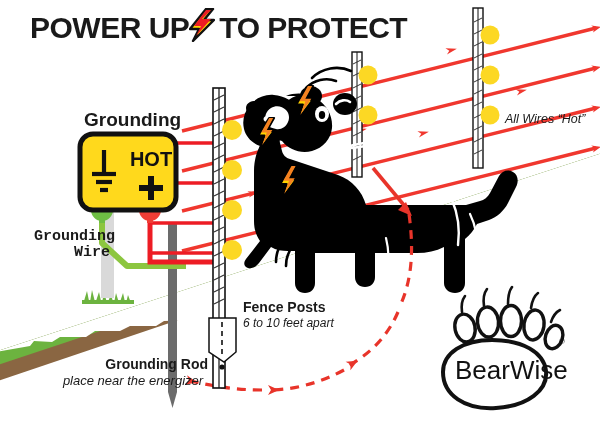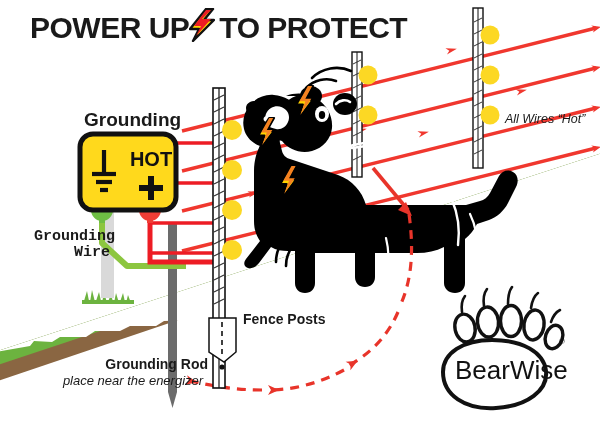--- a/index.html
+++ b/index.html
@@ -60,21 +60,21 @@
     left: 58px; top: 357px;
     font-size: 14px; font-weight: bold;
     text-align: right; width: 150px;
   }
   #lbl-ground-rod-sub {
     left: 58px; top: 374px;
     font-size: 13px; font-style: italic;
     text-align: center; width: 150px;
   }
   #lbl-posts {
-    left: 243px; top: 312px;
+    left: 243px; top: 300px;
     font-size: 14px; font-weight: bold;
   }
   #lbl-posts-sub {
     left: 243px; top: 317px;
     font-size: 12px; font-style: italic;
   }
   #lbl-hot {
     left: 505px; top: 113px;
     font-size: 12.5px; font-style: italic;
   }
@@ -432,18 +432,19 @@
   </div>
 
   <div class="lbl bold" id="lbl-energizer">Grounding</div>
 
   <div class="lbl bold" id="lbl-ground-wire">Grounding Wire</div>
 
   <div class="lbl bold" id="lbl-ground-rod">Grounding Rod</div>
   <div class="lbl ital" id="lbl-ground-rod-sub">place near the energizer</div>
 
   <div class="lbl bold" id="lbl-posts">Fence Posts</div>
+  <div class="lbl ital" id="lbl-posts-sub">6 to 10 feet apart</div>
 
   <div class="lbl ital" id="lbl-hot">All Wires “Hot”</div>
 
   <div class="lbl" id="lbl-bearwise">BearWise</div>
 
 </div>
 
 </body></html>

